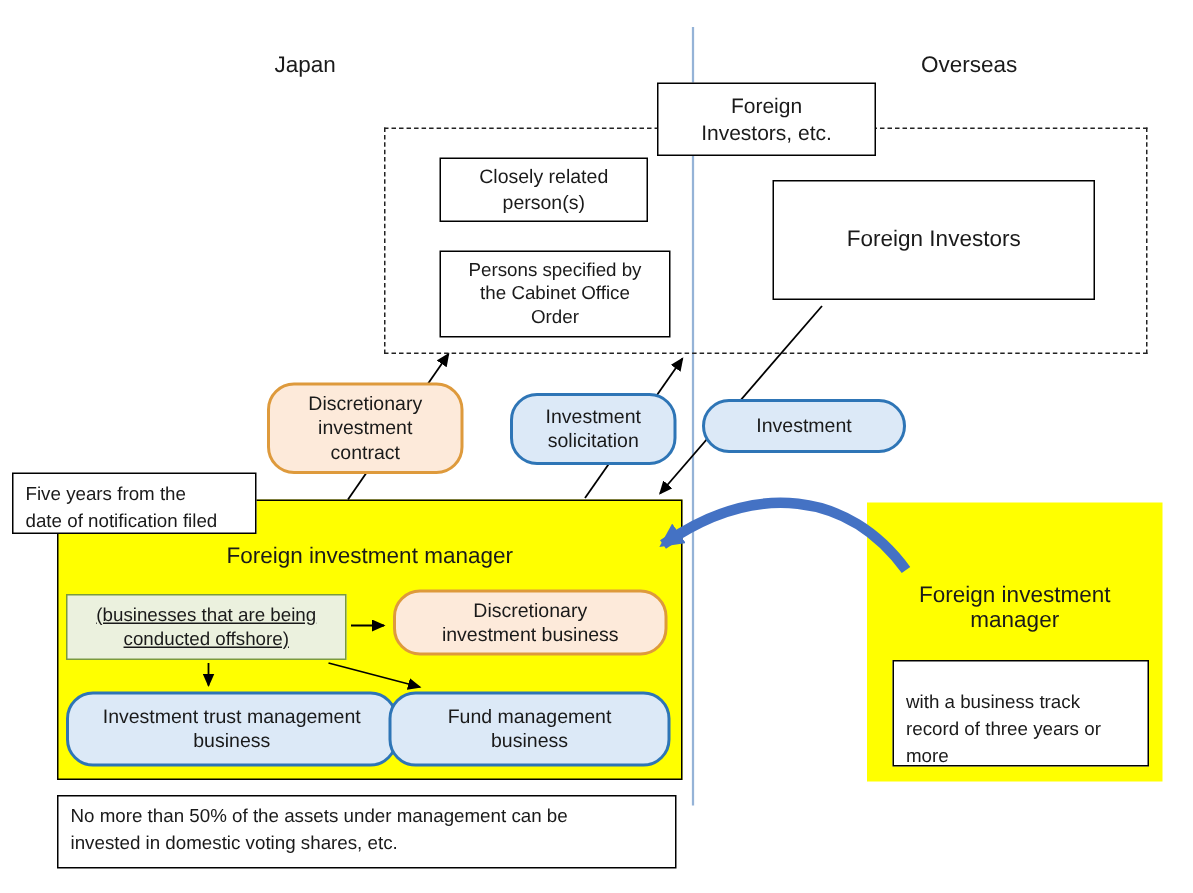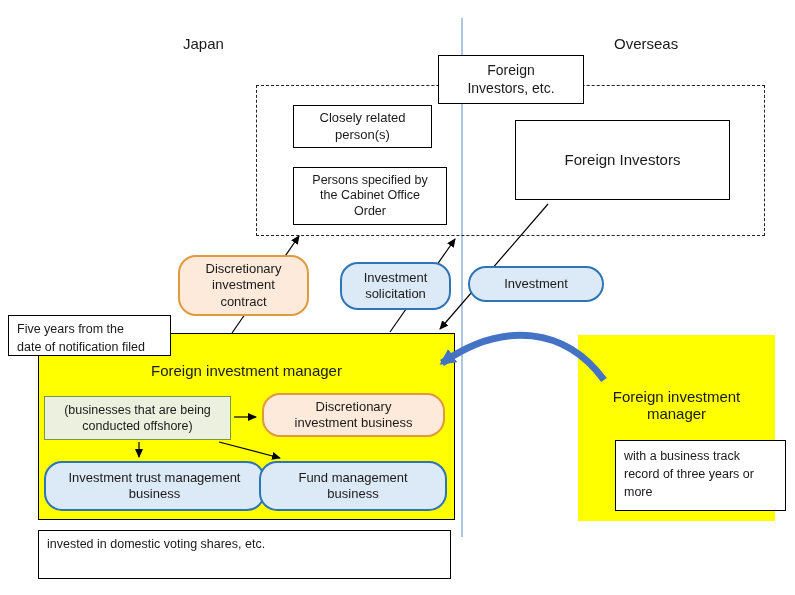--- a/index.html
+++ b/index.html
@@ -76,35 +76,36 @@
     <span>Investment</span>
   </div>
 
   <div class="abs note" style="left:8px; top:315px; width:163px; height:41px; z-index:3;">
     <div>Five years from the</div>
     <div>date of notification filed</div>
   </div>
 
   <div class="abs ttl" style="left:40px; top:362px; width:413px; z-index:3;">Foreign investment manager</div>
 
-  <div class="abs greenbox" style="left:44px; top:396px; width:187px; height:44px; padding:0 8px; z-index:3;">
+  <div class="abs greenbox" style="left:44px; top:396px; width:187px; height:44px; padding:0 8px; z-index:3;text-decoration:underline;">
     <span>(businesses that are being conducted offshore)</span>
   </div>
   <div class="abs badge orange" style="left:262px; top:393px; width:183px; height:44px; padding:0 22px; z-index:3;">
     <span>Discretionary investment business</span>
   </div>
   <div class="abs badge blue" style="left:44px; top:461px; width:221px; height:50px; padding:0 18px; z-index:3;">
     <span>Investment trust management business</span>
   </div>
   <div class="abs badge blue" style="left:259px; top:461px; width:188px; height:50px; padding:0 12px; z-index:3;">
     <span>Fund management business</span>
   </div>
 
   <div class="abs ttl" style="left:596px; top:388px; width:161px; z-index:3;">Foreign investment manager</div>
-  <div class="abs note" style="left:615px; top:440px; width:171px; height:71px; padding:6px 8px; z-index:3; display:block; text-align:left;">
+  <div class="abs note" style="left:595px; top:440px; width:171px; height:71px; padding:18px 8px; z-index:3; display:block; text-align:left;">
     <span>with a business track record of three years or more</span>
   </div>
 
   <div class="abs note" style="left:38px; top:530px; width:413px; height:49px; z-index:3;">
+    <div>No more than 50% of the assets under management can be</div>
     <div>invested in domestic voting shares, etc.</div>
   </div>
 
 </div>
 
 </body></html>

